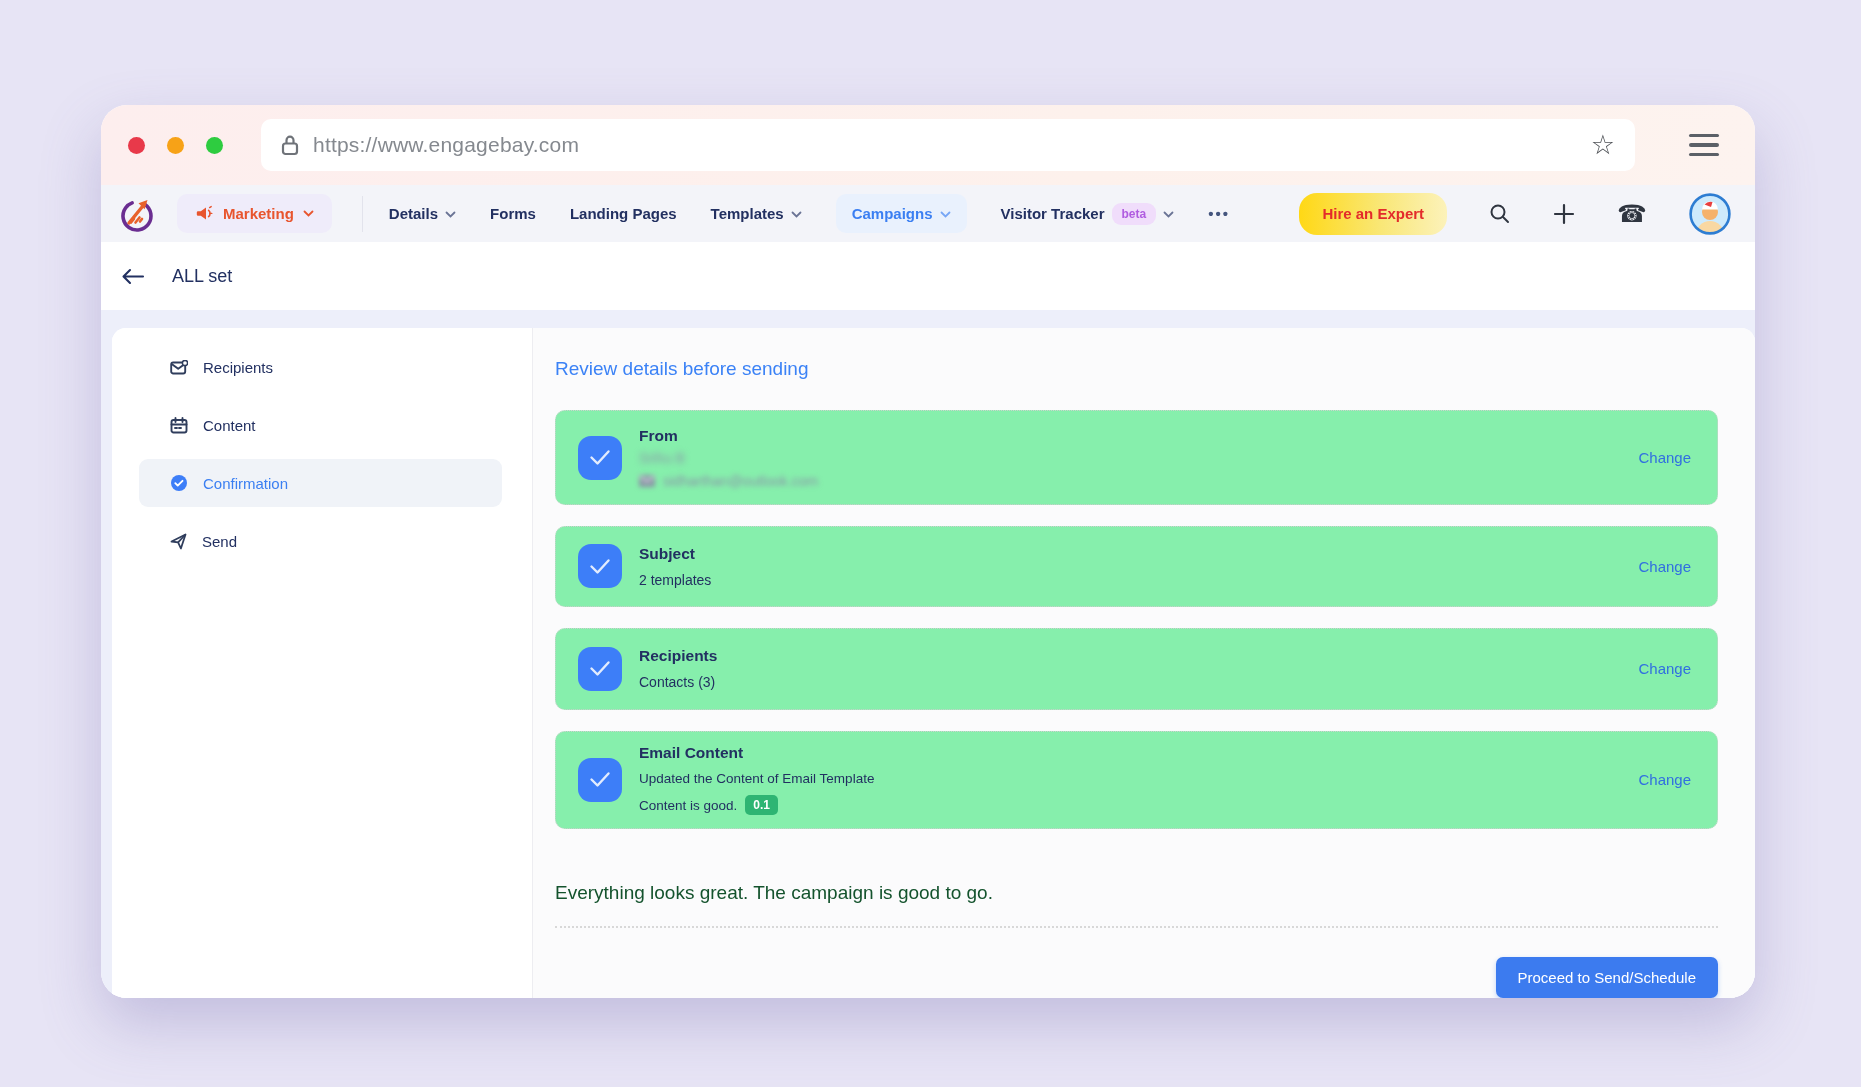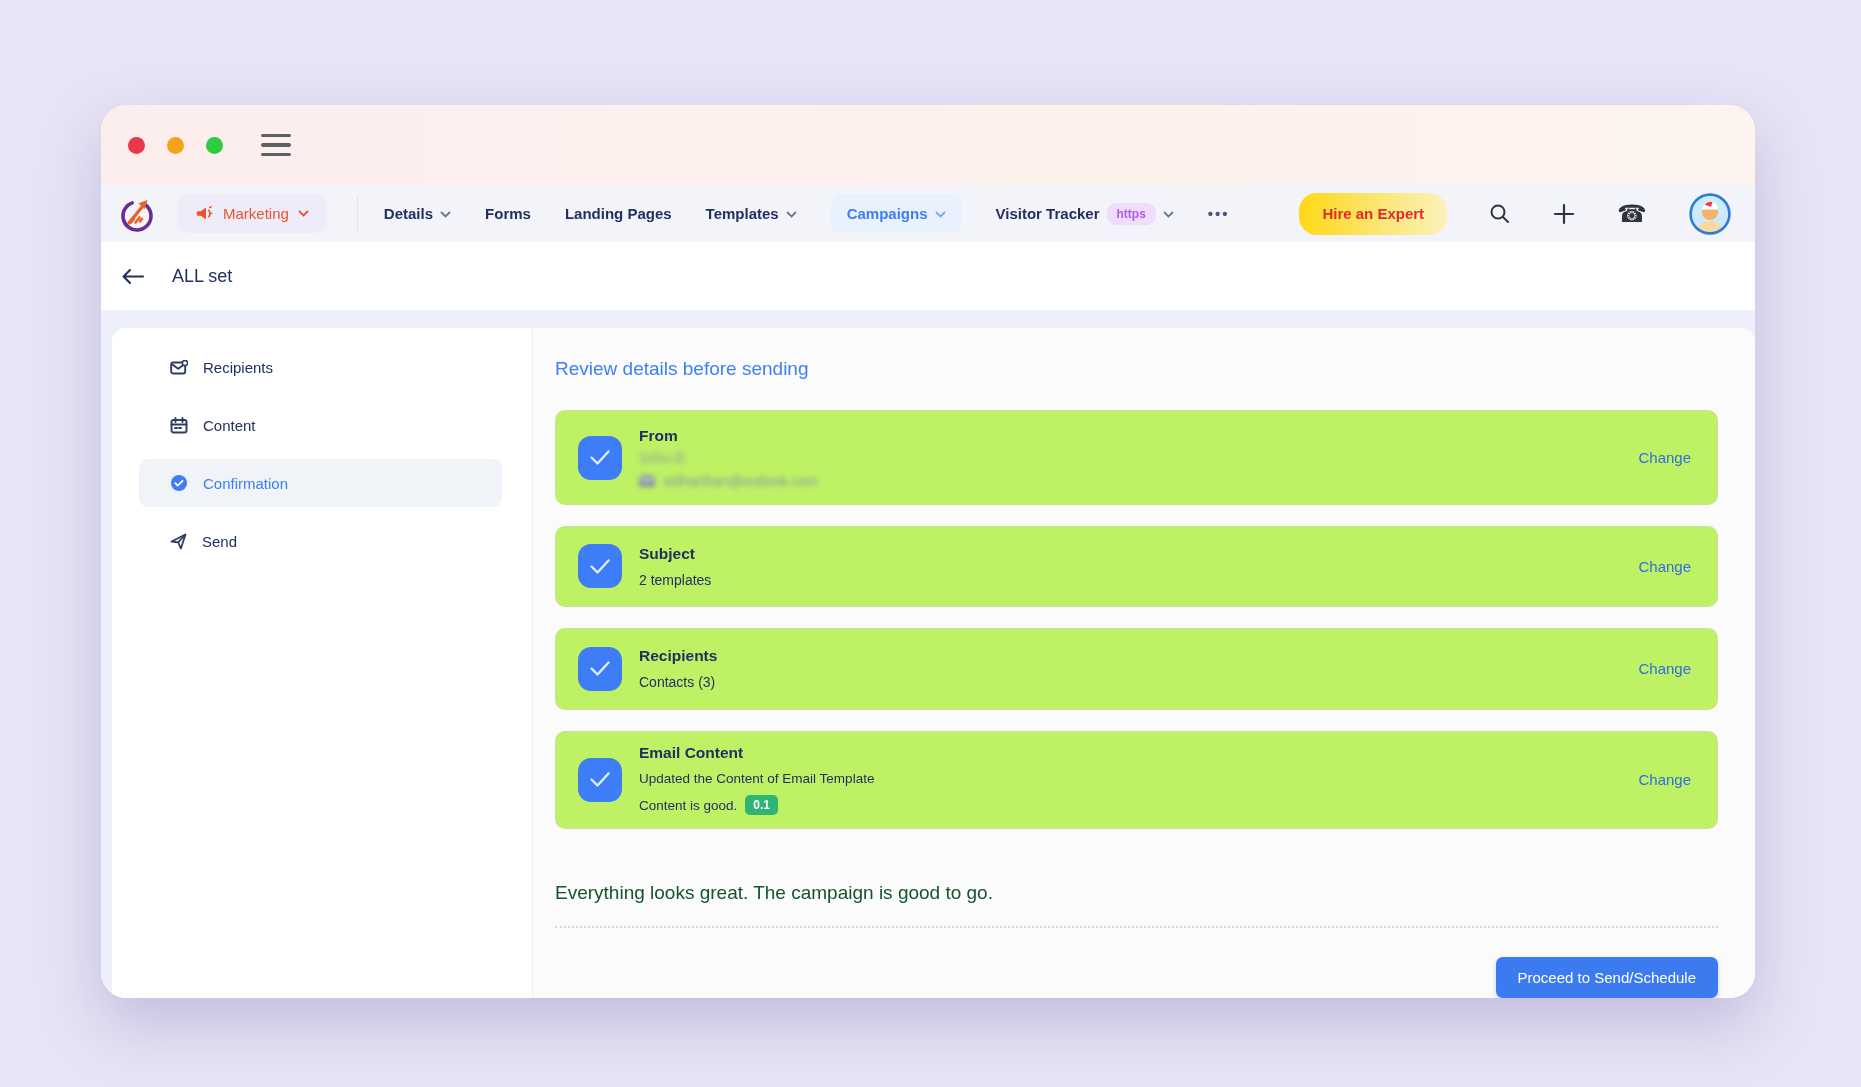--- a/index.html
+++ b/index.html
@@ -34,21 +34,21 @@
   .star-ico { font-size:27px; color:#4e5156; line-height:1; }
   .hamburger { display:flex; flex-direction:column; gap:6px; cursor:pointer; }
   .hamburger span { width:30px; height:3.5px; background:#5b6067; border-radius:2px; }
   
   .navbar {
     flex:0 0 57px; background:#f3f4f9; display:flex; align-items:center;
     padding:0 24px 0 16px;
   }
   .module-pill {
     display:flex; align-items:center; gap:9px; background:#efecfa; border-radius:10px;
-    padding:11px 18px; margin-left:20px; color:#e8552e; font-weight:400; font-size:15px; cursor:pointer;
+    padding:11px 18px; margin-left:20px; color:#e8552e; font-weight:700; font-size:15px; cursor:pointer;
   }
   .nav-divider { width:1px; height:36px; background:#e2e3ec; margin:0 26px 0 30px; }
   .nav-items { display:flex; align-items:center; gap:34px; }
   .nav-item { display:flex; align-items:center; gap:7px; font-size:15px; font-weight:700; color:#223061; cursor:pointer; white-space:nowrap; }
   .nav-item .chev { opacity:.65; margin-top:2px; }
   .nav-item.active { color:#3b7ff2; background:#e9f1fd; border-radius:10px; padding:11px 16px; }
   .beta-badge { background:#f0ddfb; color:#b05ce0; font-size:12px; font-weight:700; border-radius:9px; padding:4px 10px; }
   .nav-more { color:#44557e; font-weight:700; font-size:15px; letter-spacing:2px; cursor:pointer; }
   .nav-right { margin-left:auto; display:flex; gap:42px; }
   .hire-btn {
@@ -73,21 +73,21 @@
   }
   .side-item {
     height:48px; margin-bottom:10px; display:flex; align-items:center; gap:15px;
     padding-left:31px; border-radius:9px; font-size:15px; font-weight:500; color:#223061; cursor:pointer;
   }
   .side-item .sicon { color:#2f3d5c; display:flex; }
   .side-item.active { background:#f0f3f8; color:#3b7ff2; }
   .main { flex:1; background:#fbfbfc; padding:30px 37px 0 22px; display:flex; flex-direction:column; }
   .main-title { font-size:19px; font-weight:400; color:#3b82f6; margin-bottom:30px; }
   .card {
-    background:#bef264; border:1px dotted #cfcfcf; border-radius:10px;
+    background:#86efac; border:1px dotted #cfcfcf; border-radius:10px;
     display:flex; align-items:center; padding:0 26px 0 22px; margin-bottom:21px;
   }
   .card-from{ height:97px; } .card-subject{ height:82px; } .card-recipients{ height:84px; } .card-email{ height:100px; }
   .check {
     flex:0 0 44px; width:44px; height:44px; border-radius:13px; background:#3d7ef8;
     display:flex; align-items:center; justify-content:center; margin-right:17px;
   }
   .card-title { font-size:15.5px; font-weight:700; color:#223061; }
   .card-sub { font-size:14px; color:#223061; margin-top:9px; }
   .card-sub.small { font-size:13.5px; }
@@ -109,20 +109,30 @@
 </head>
 <body>
 
 <div class="window">
 
   <div class="topbar">
     <div class="lights">
       <span class="light red"></span>
       <span class="light orange"></span>
       <span class="light green"></span>
+    </div>
+    <div class="url-bar">
+      <span class="tool-ico">
+        <svg width="18" height="22" viewBox="0 0 18 22">
+            <rect x="2" y="9.5" width="14" height="10.5" rx="2.5" fill="none" stroke="#6f7379" stroke-width="2.2"></rect>
+            <path d="M5.5 9.5V6.2a3.5 3.5 0 0 1 7 0v3.3" fill="none" stroke="#6f7379" stroke-width="2.2"></path>
+          </svg>
+      </span>
+      <span class="url-text">https://www.engagebay.com</span>
+      <span class="star-ico">☆</span>
     </div>
     <div class="hamburger">
       <span></span>
         <span></span>
         <span></span>
     </div>
   </div>
 
   <div class="navbar">
     <span style="display:flex;">
@@ -167,21 +177,21 @@
           </svg>
       </div>
       <div class="nav-item active">
         <span>Campaigns</span>
         <svg class="chev" width="11" height="7" viewBox="0 0 11 7">
             <path d="M1.5 1.5l4 4 4-4" fill="none" stroke="currentColor" stroke-width="1.8" stroke-linecap="round"></path>
           </svg>
       </div>
       <div class="nav-item">
         <span>Visitor Tracker</span>
-        <span class="beta-badge">https</span>
+        <span class="beta-badge">beta</span>
         <svg class="chev" width="11" height="7" viewBox="0 0 11 7">
             <path d="M1.5 1.5l4 4 4-4" fill="none" stroke="currentColor" stroke-width="1.8" stroke-linecap="round"></path>
           </svg>
       </div>
       <div class="nav-item nav-more">
         <span>•••</span>
       </div>
     </div>
     <div class="nav-right">
       <button class="hire-btn">Hire an Expert</button>

